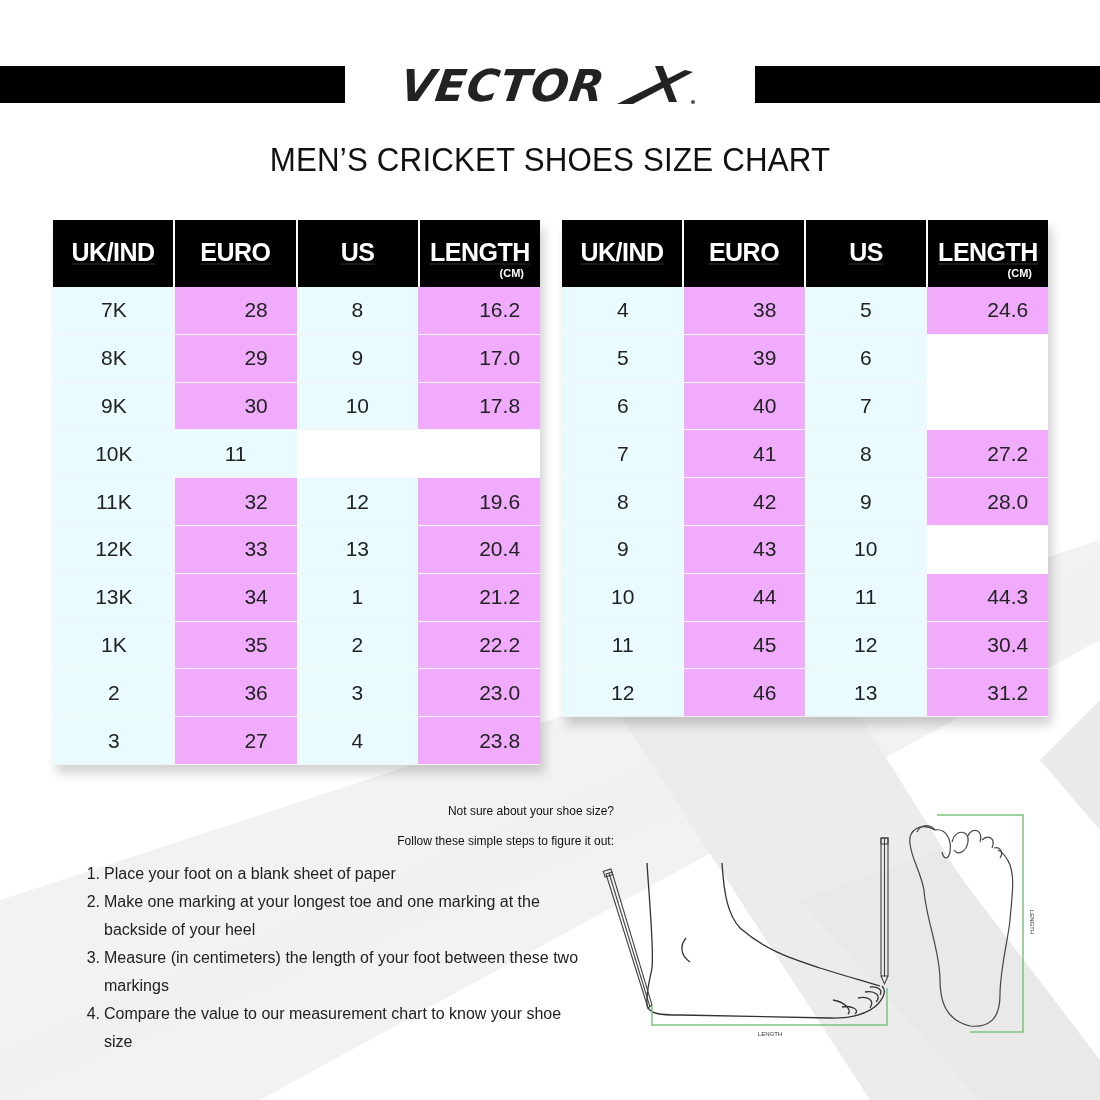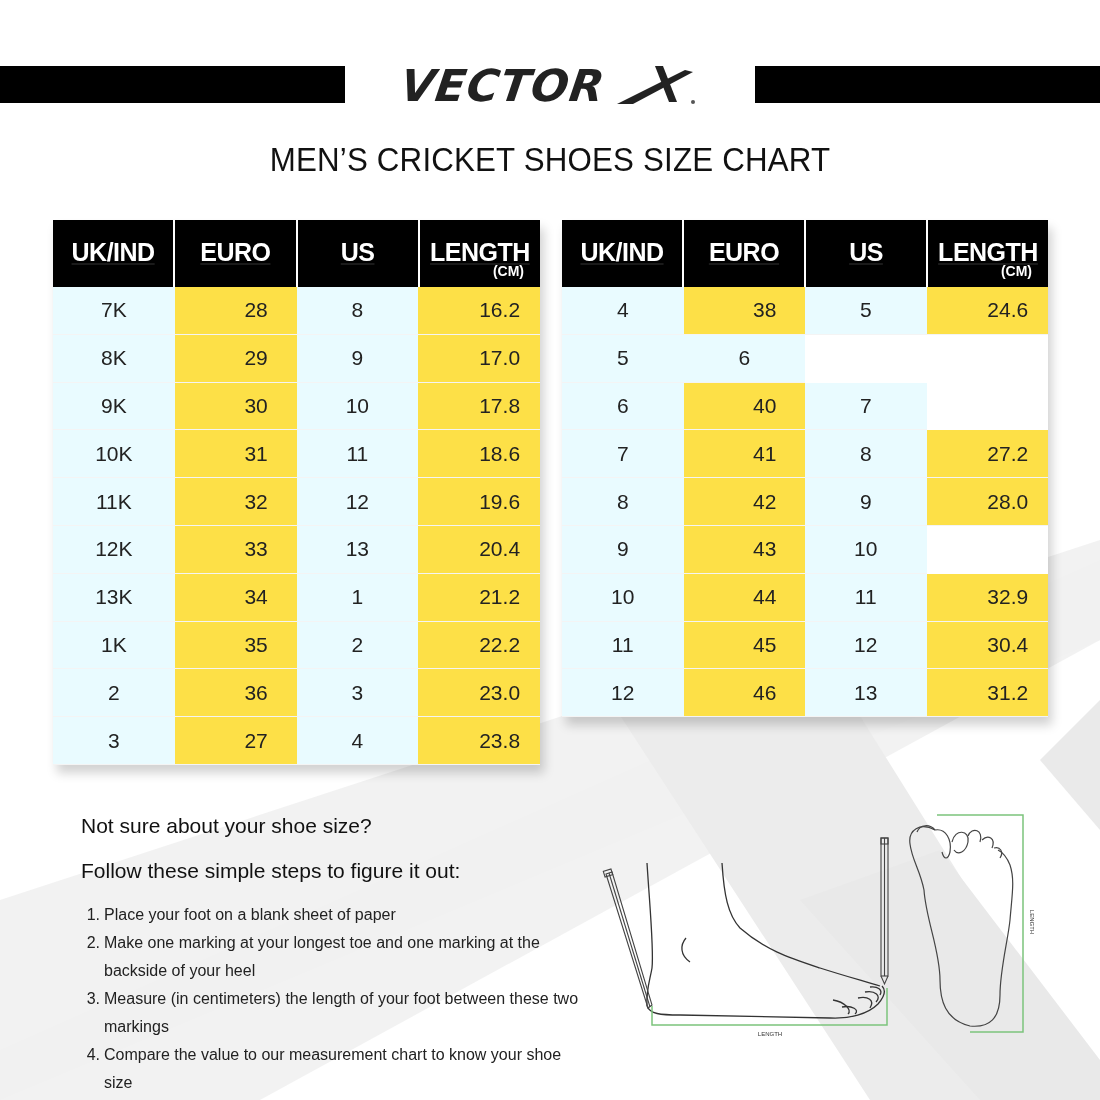--- a/index.html
+++ b/index.html
@@ -19,31 +19,31 @@
     font-family: "Liberation Sans Narrow", "Liberation Sans", sans-serif; font-size: 34px; color: #111;
     transform: scaleX(0.92); letter-spacing: 0.2px; }
 
   .table { position: absolute; top: 220px; z-index: 2; background: #fff;
     box-shadow: 4px 8px 10px rgba(0,0,0,0.18); }
   .table.left { left: 53px; width: 487px; }
   .table.right { left: 562px; width: 486px; }
   .thead { display: grid; grid-template-columns: repeat(4, 1fr); gap: 2px; background: #fff; text-decoration: underline; }
   .th { background: #000; color: #fff; height: 67px; display: flex; flex-direction: column;
     align-items: center; justify-content: center; font-weight: bold; font-size: 25px; letter-spacing: -0.5px; position: relative; }
-  .th .sub { font-size: 14px; position: absolute; right: 16px; bottom: 8px; letter-spacing: 0; }
+  .th .sub { font-size: 11px; position: absolute; right: 16px; bottom: 8px; letter-spacing: 0; }
   .th .main { margin-top: -2px; }
   .tbody { display: flex; flex-direction: column; }
   .tr { display: grid; grid-template-columns: repeat(4, 1fr); height: 47.8px; }
   .td { display: flex; align-items: center; justify-content: center; font-size: 21px; color: #222;
     border-bottom: 1px solid #f4f4f4; }
   .td.c { background: #e9fbff; }
-  .td.y { background: #fde047; padding-left: 41px; }
+  .td.y { background: #f0abfc; padding-left: 41px; }
 
   .howto { position: absolute; left: 66px; top: 796px; z-index: 2; }
-  .howto h2 { margin: 15px; font-weight: normal; font-size: 21px; line-height: 30px; color: #111; }
+  .howto h2 { margin: 0; font-weight: normal; font-size: 12px; line-height: 30px; color: #111; text-align: right; }
   .steps { margin: 4px 0 0 0; padding: 0; list-style: none; }
   .steps li { font-size: 16px; line-height: 28px; color: #222; display: flex; }
   .steps li .num { width: 34px; text-align: right; padding-right: 4px; flex: none; margin-left: -24px; }
   .steps li .txt { max-width: 520px; }
   .illus { position: absolute; left: 590px; top: 800px; width: 510px; height: 260px; z-index: 2; }
 </style>
 </head>
 <body>
 
 <svg class="bg-shapes" width="1100" height="1100" viewBox="0 0 1100 1100">
@@ -98,23 +98,21 @@
         <div class="td y">17.0</div>
       </div>
     <div class="tr">
         <div class="td c">9K</div>
         <div class="td y">30</div>
         <div class="td c">10</div>
         <div class="td y">17.8</div>
       </div>
     <div class="tr">
         <div class="td c">10K</div>
-        <div class="td y">31</div>
         <div class="td c">11</div>
-        <div class="td y">18.6</div>
       </div>
     <div class="tr">
         <div class="td c">11K</div>
         <div class="td y">32</div>
         <div class="td c">12</div>
         <div class="td y">19.6</div>
       </div>
     <div class="tr">
         <div class="td c">12K</div>
         <div class="td y">33</div>
@@ -166,20 +164,21 @@
   </div>
   <div class="tbody">
     <div class="tr">
         <div class="td c">4</div>
         <div class="td y">38</div>
         <div class="td c">5</div>
         <div class="td y">24.6</div>
       </div>
     <div class="tr">
         <div class="td c">5</div>
+        <div class="td y">39</div>
         <div class="td c">6</div>
       </div>
     <div class="tr">
         <div class="td c">6</div>
         <div class="td y">40</div>
         <div class="td c">7</div>
       </div>
     <div class="tr">
         <div class="td c">7</div>
         <div class="td y">41</div>
@@ -194,21 +193,21 @@
       </div>
     <div class="tr">
         <div class="td c">9</div>
         <div class="td y">43</div>
         <div class="td c">10</div>
       </div>
     <div class="tr">
         <div class="td c">10</div>
         <div class="td y">44</div>
         <div class="td c">11</div>
-        <div class="td y">32.9</div>
+        <div class="td y">44.3</div>
       </div>
     <div class="tr">
         <div class="td c">11</div>
         <div class="td y">45</div>
         <div class="td c">12</div>
         <div class="td y">30.4</div>
       </div>
     <div class="tr">
         <div class="td c">12</div>
         <div class="td y">46</div>

